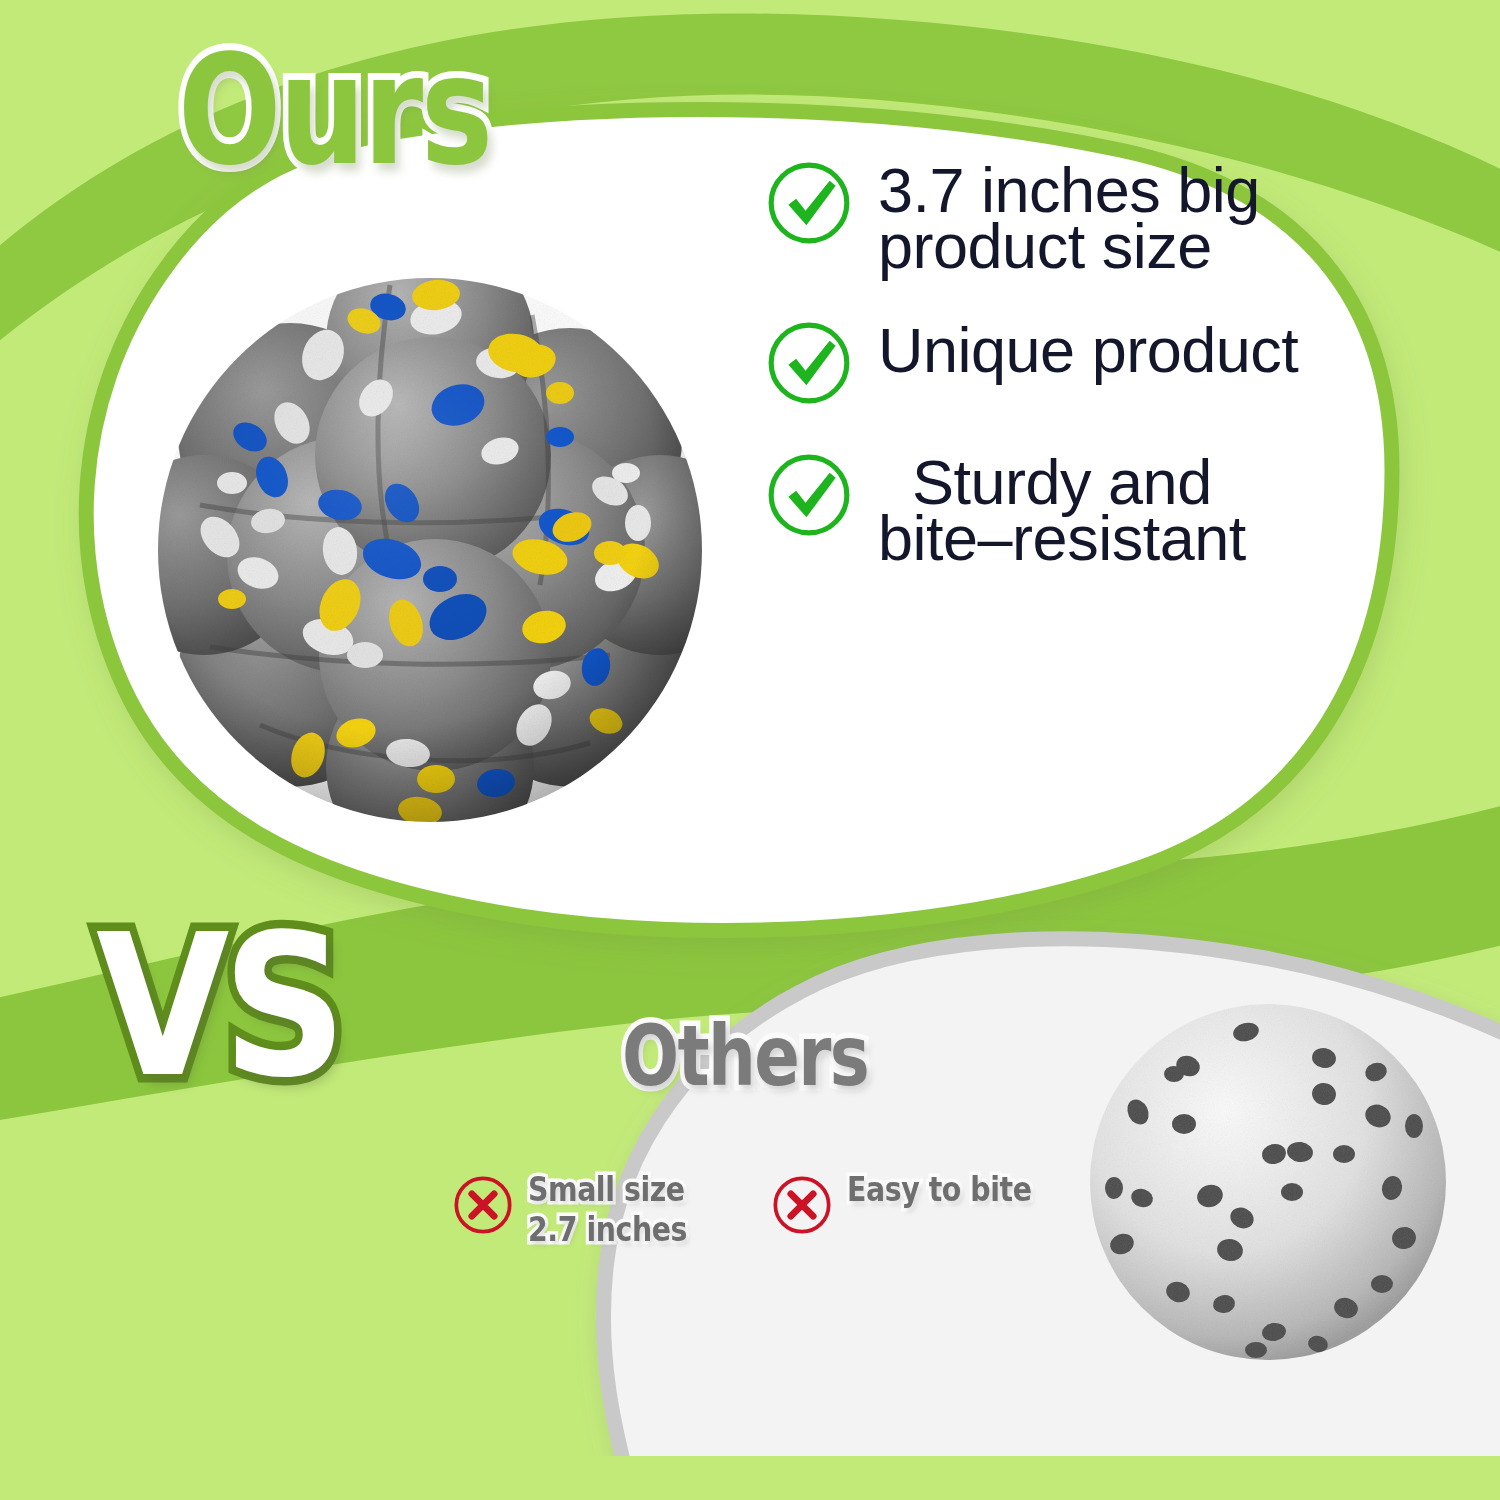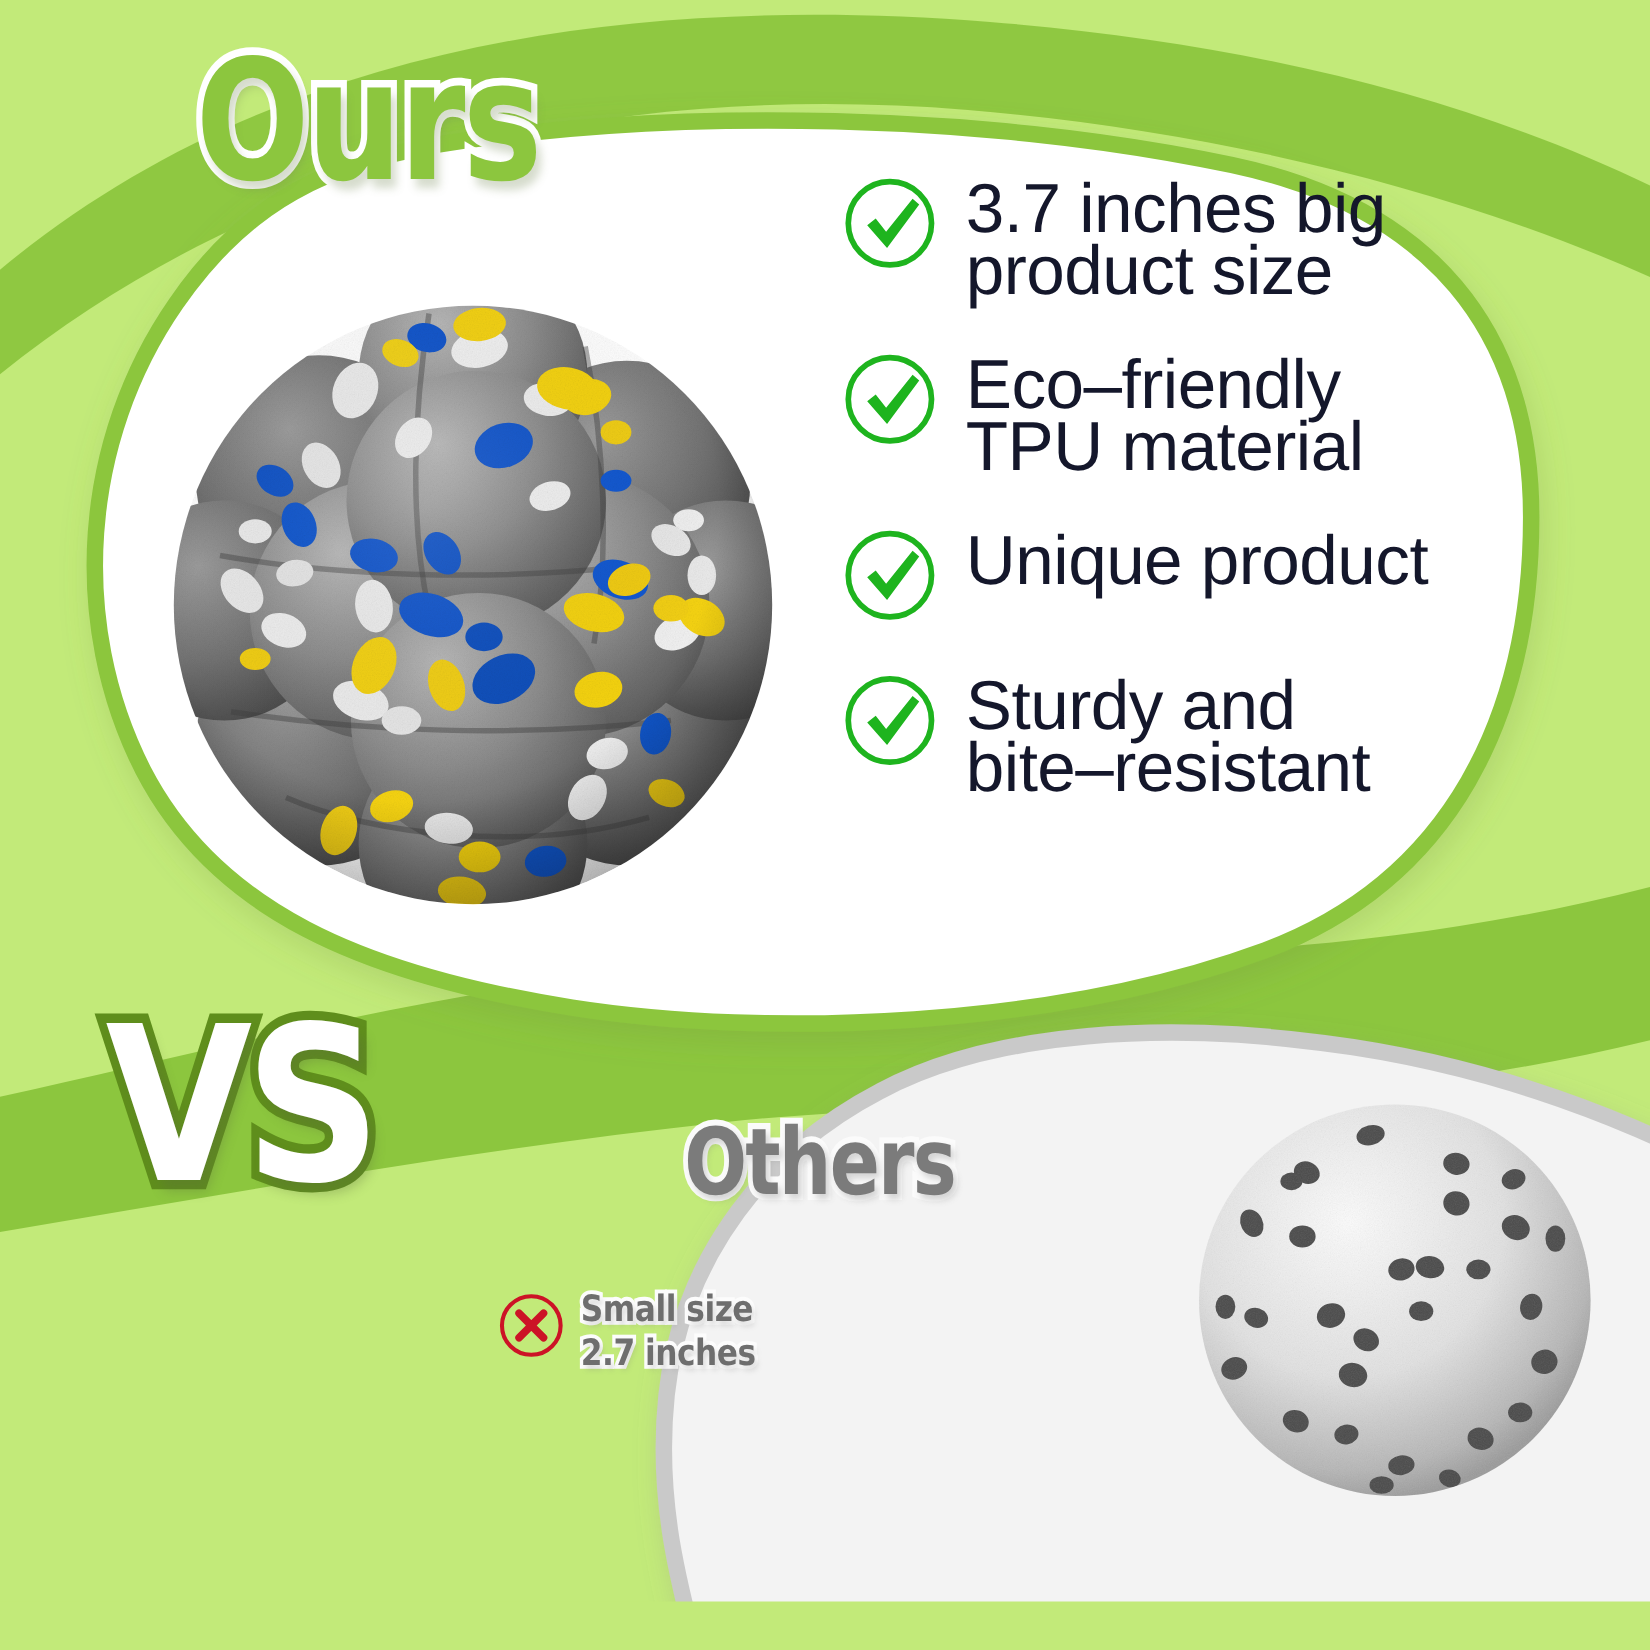--- a/index.html
+++ b/index.html
@@ -59,21 +59,21 @@
     -webkit-text-stroke:11px #fbfbfb;
     paint-order:stroke fill;
     text-shadow:4px 5px 7px rgba(120,120,120,.30);
     z-index:55;
     white-space:nowrap;
   }
 
   
   #pro-list{position:absolute;left:766px;top:156px;width:560px;z-index:45;}
   .pro-item{display:flex;align-items:flex-start;margin-bottom:42px;}
-  .pro-item:last-child{margin-bottom:12px;}
+  .pro-item:last-child{margin-bottom:12px;text-align:center;}
   .check-icon{flex:0 0 auto;width:86px;height:86px;margin-right:26px;margin-top:4px;}
   .pro-text{
     font-family:"Liberation Sans", sans-serif;
     font-size:63px;
     line-height:56px;
     color:#14172b;
     letter-spacing:-.5px;
     padding-top:6px;
     white-space:pre-line;
   }
@@ -329,57 +329,56 @@
 
     <div class="pro-item">
       <svg class="check-icon" viewBox="0 0 100 100">
         <circle cx="50" cy="50" r="44" fill="none" stroke="#1eb41e" stroke-width="6"></circle>
         <path d="M26,52 L35,45 L46,59 L74,24 L81,30 L47,76 Z" fill="#1eb41e"></path>
       </svg>
       <div class="pro-text">3.7 inches big
 product size</div>
     </div>
 
+
     <div class="pro-item">
       <svg class="check-icon" viewBox="0 0 100 100">
         <circle cx="50" cy="50" r="44" fill="none" stroke="#1eb41e" stroke-width="6"></circle>
         <path d="M26,52 L35,45 L46,59 L74,24 L81,30 L47,76 Z" fill="#1eb41e"></path>
       </svg>
-      <div class="pro-text">Eco–friendly
-TPU material</div>
+      <div class="pro-text">Unique product</div>
     </div>
 
     <div class="pro-item">
       <svg class="check-icon" viewBox="0 0 100 100">
         <circle cx="50" cy="50" r="44" fill="none" stroke="#1eb41e" stroke-width="6"></circle>
         <path d="M26,52 L35,45 L46,59 L74,24 L81,30 L47,76 Z" fill="#1eb41e"></path>
       </svg>
-      <div class="pro-text">Unique product</div>
-    </div>
-
-    <div class="pro-item">
-      <svg class="check-icon" viewBox="0 0 100 100">
-        <circle cx="50" cy="50" r="44" fill="none" stroke="#1eb41e" stroke-width="6"></circle>
-        <path d="M26,52 L35,45 L46,59 L74,24 L81,30 L47,76 Z" fill="#1eb41e"></path>
-      </svg>
       <div class="pro-text">Sturdy and
 bite–resistant</div>
     </div>
 
   </div>
 
   <div id="con-list">
 
     <div class="con-item">
       <svg class="x-icon" viewBox="0 0 100 100">
         <circle cx="50" cy="50" r="43" fill="none" stroke="#cc1326" stroke-width="6"></circle>
         <path d="M32,32 L68,68 M68,32 L32,68" stroke="#cc1326" stroke-width="11" stroke-linecap="round"></path>
       </svg>
       <div class="con-text">Small size
 2.7 inches</div>
     </div>
 
+    <div class="con-item">
+      <svg class="x-icon" viewBox="0 0 100 100">
+        <circle cx="50" cy="50" r="43" fill="none" stroke="#cc1326" stroke-width="6"></circle>
+        <path d="M32,32 L68,68 M68,32 L32,68" stroke="#cc1326" stroke-width="11" stroke-linecap="round"></path>
+      </svg>
+      <div class="con-text">Easy to bite</div>
+    </div>
 
 
 
   </div>
 
 </div>
 
 </body></html>

